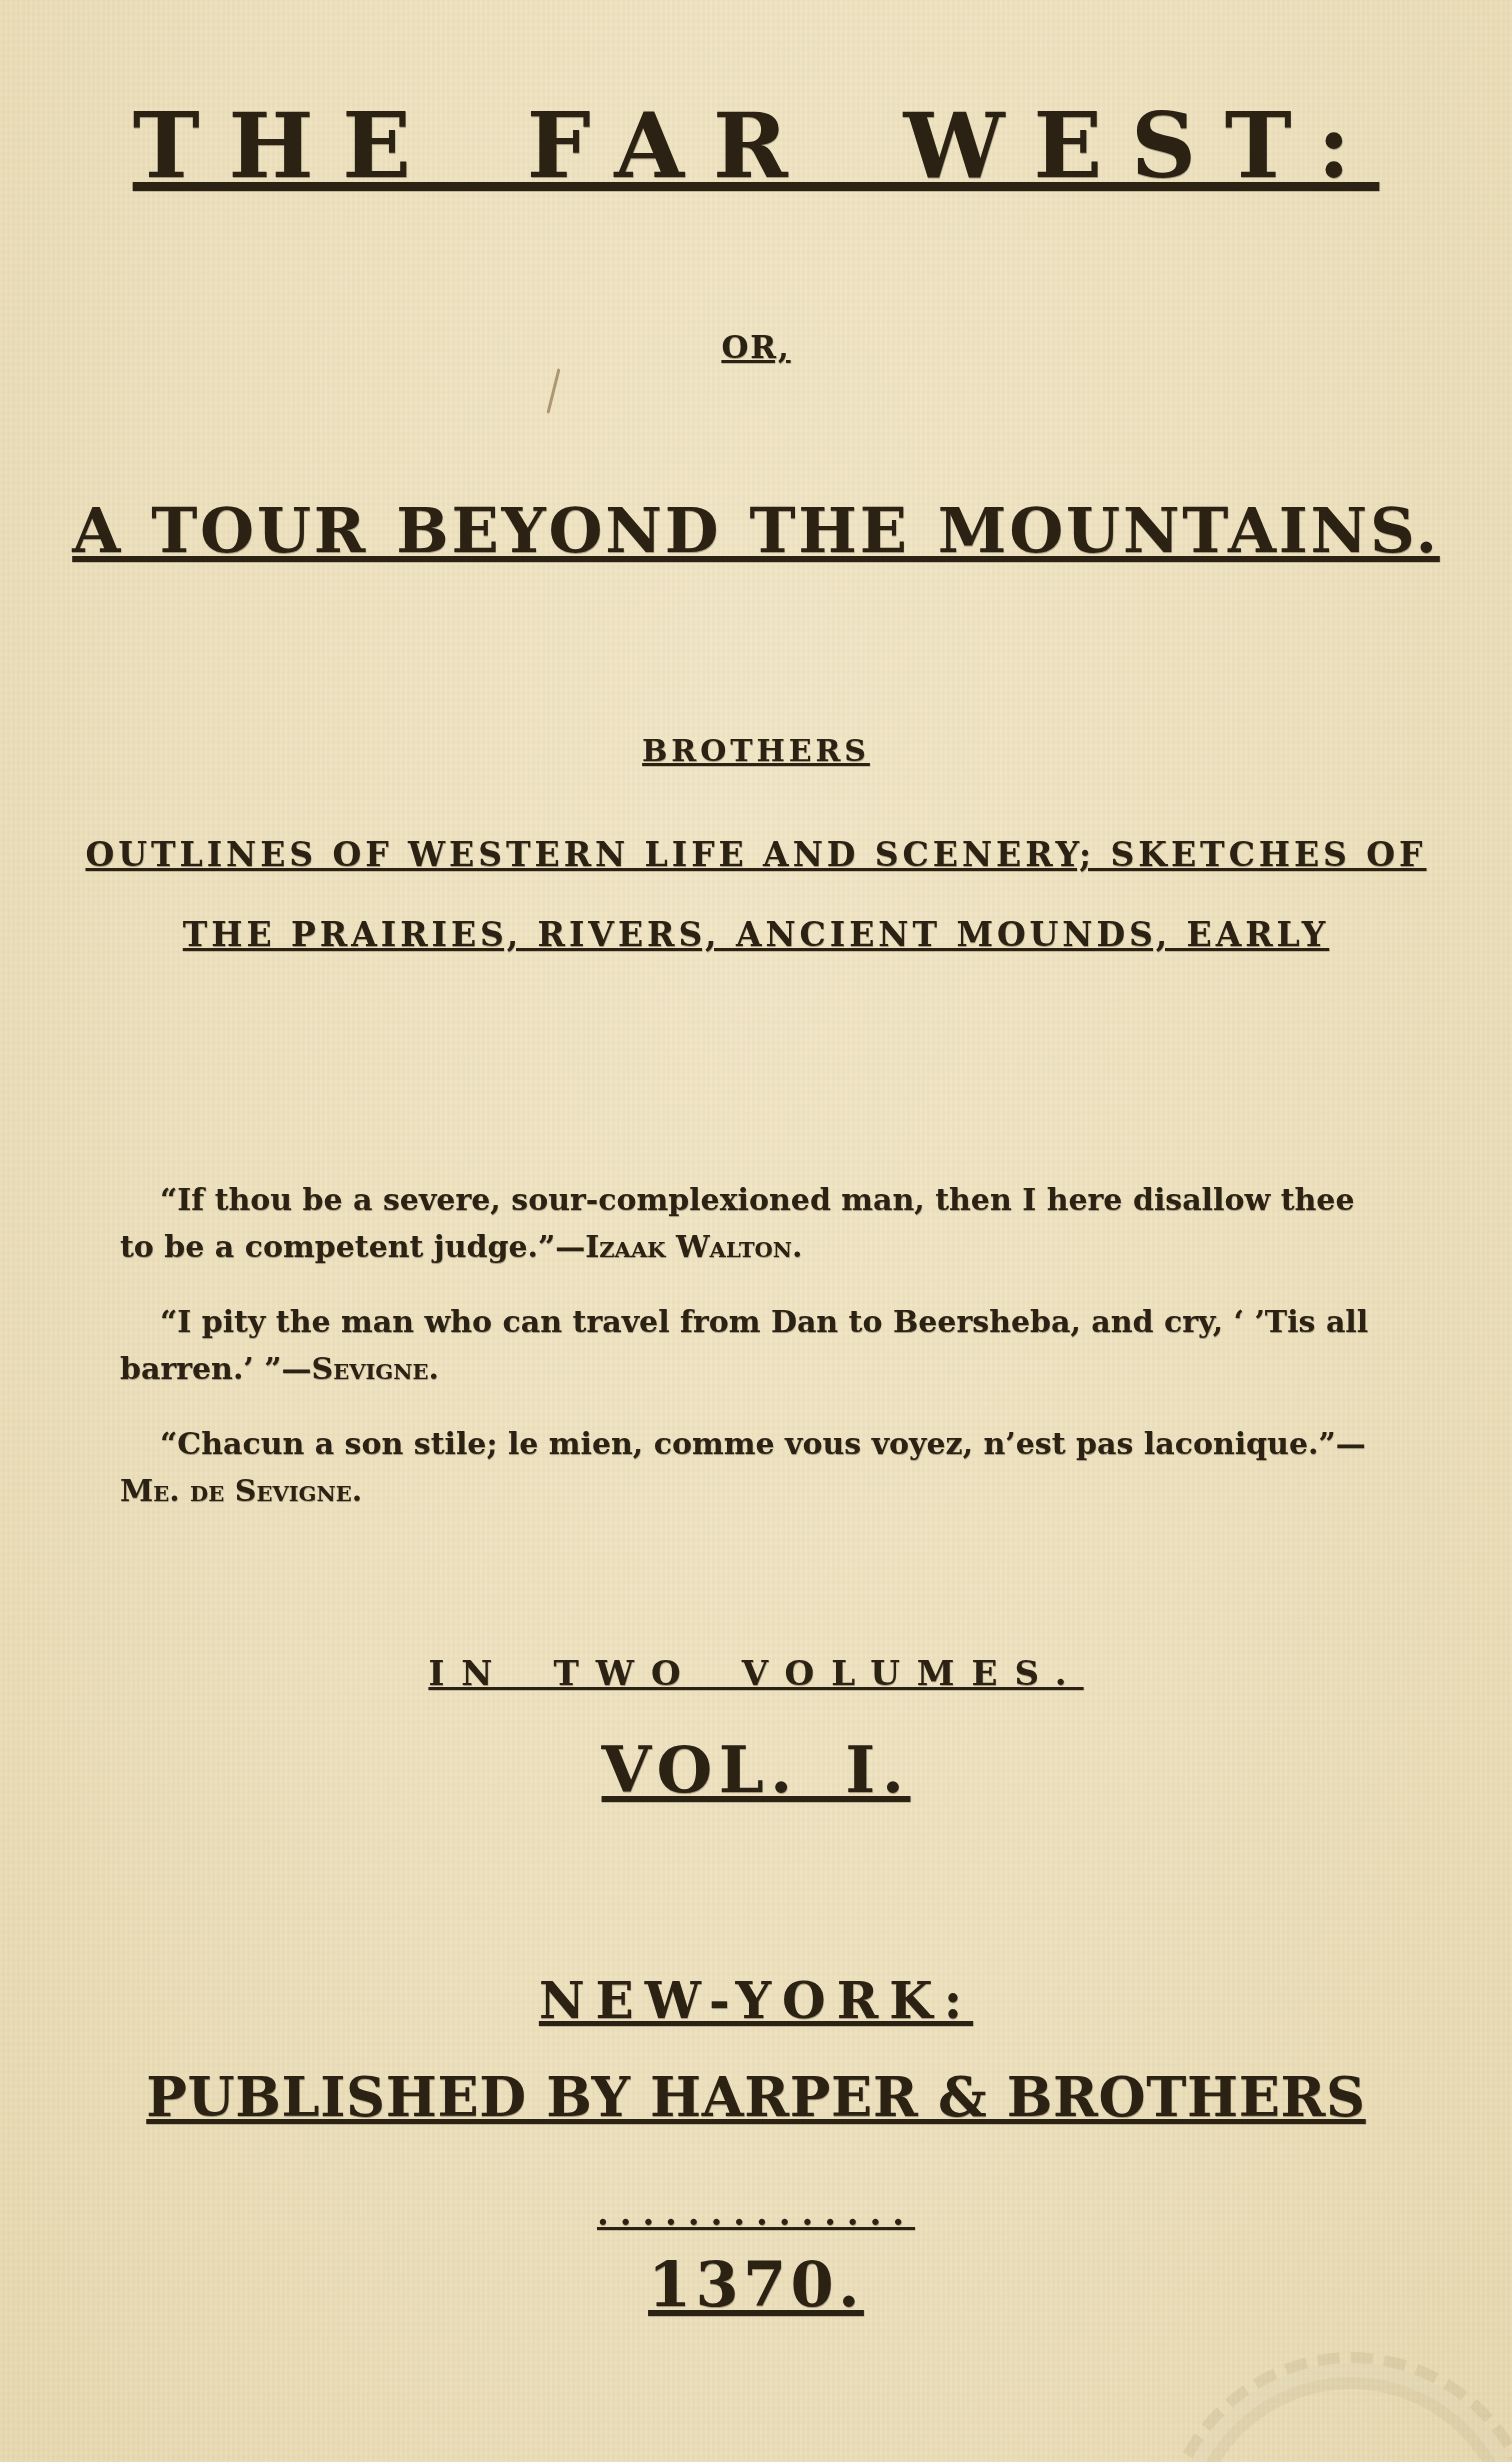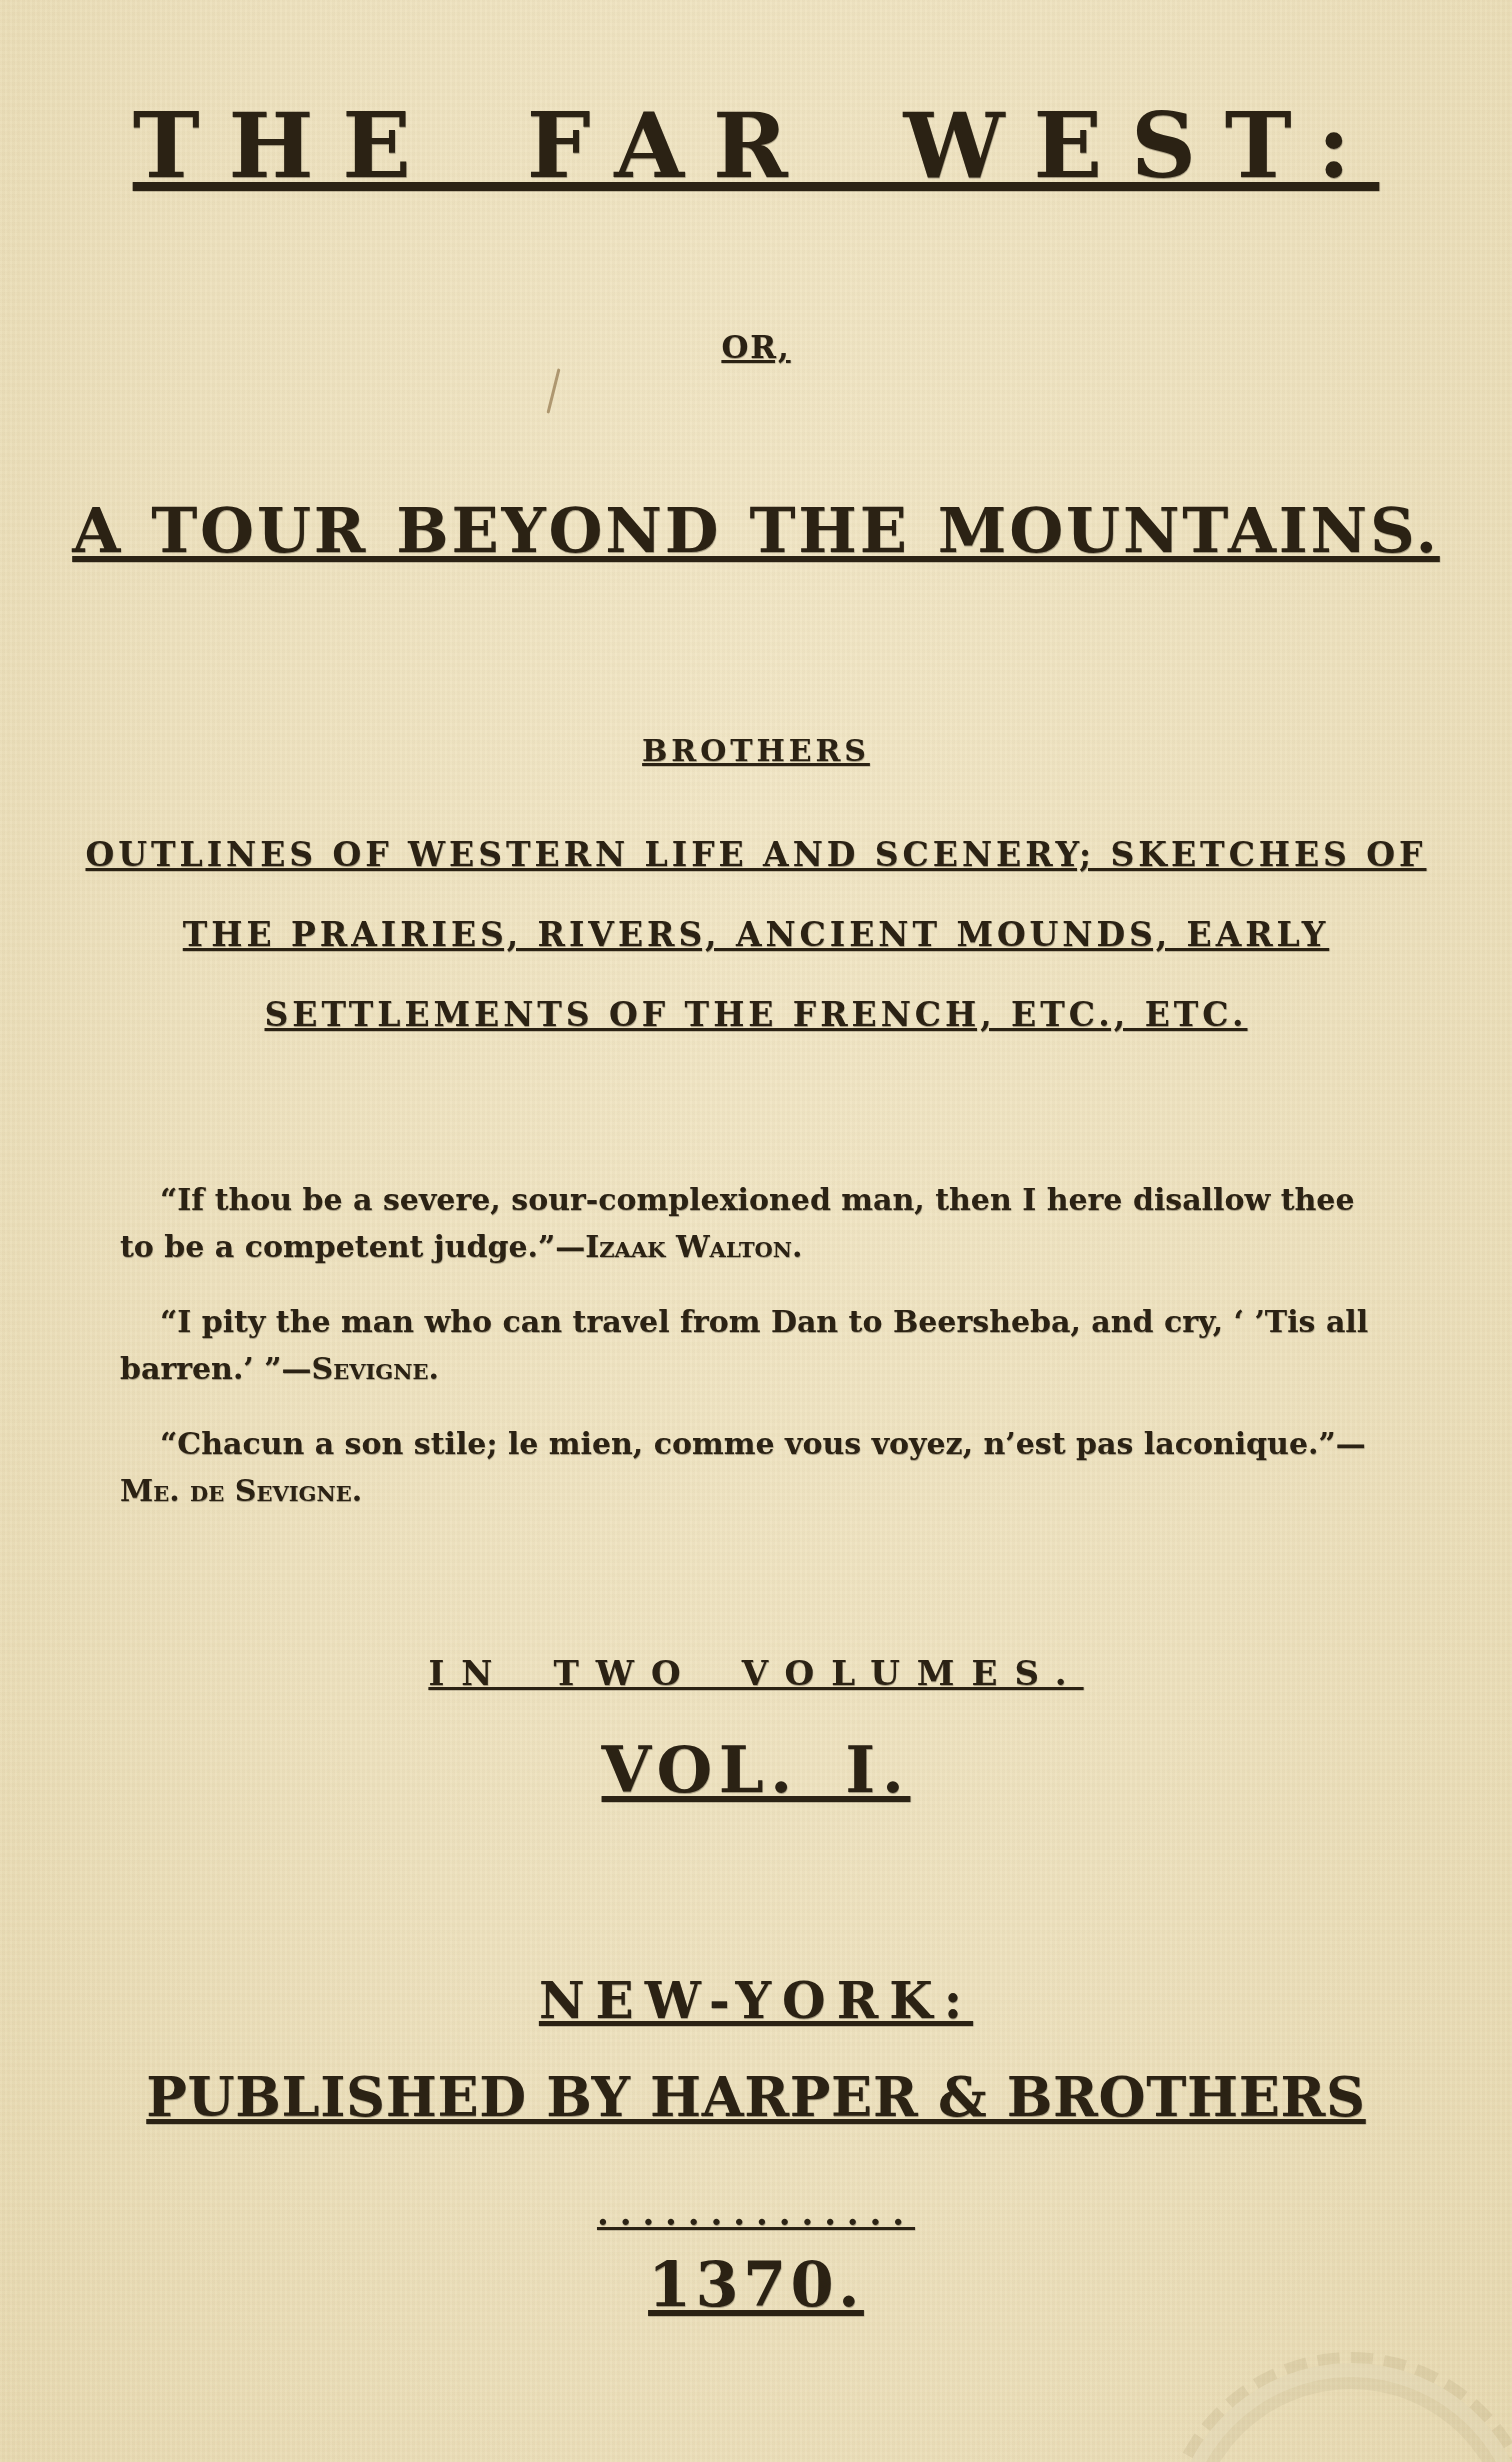--- a/index.html
+++ b/index.html
@@ -65,21 +65,20 @@
   <div class="scratch"></div>
 
   <div class="line or">OR,</div>
 
   <h2 class="line tour">A TOUR BEYOND THE MOUNTAINS.</h2>
 
   <div class="line embracing">BROTHERS</div>
 
   <div class="line content-1">OUTLINES OF WESTERN LIFE AND SCENERY; SKETCHES OF</div>
   <div class="line content-2">THE PRAIRIES, RIVERS, ANCIENT MOUNDS, EARLY</div>
-  <div class="line content-3">SETTLEMENTS OF THE FRENCH, ETC., ETC.</div>
 
   <section class="quotes">
     <p><span>“If thou be a severe, sour-complexioned man, then I here disallow thee to be a competent judge.”—</span><span class="attrib">Izaak Walton.</span></p>
     <p><span>“I pity the man who can travel from Dan to Beersheba, and cry, ‘ ’Tis all barren.’ ”—</span><span class="attrib">Sevigne.</span></p>
     <p><span>“Chacun a son stile; le mien, comme vous voyez, n’est pas laconique.”—</span><span class="attrib">Me. de Sevigne.</span></p>
   </section>
 
   <div class="line volumes">IN TWO VOLUMES.</div>
   <div class="line vol">VOL. I.</div>
 

